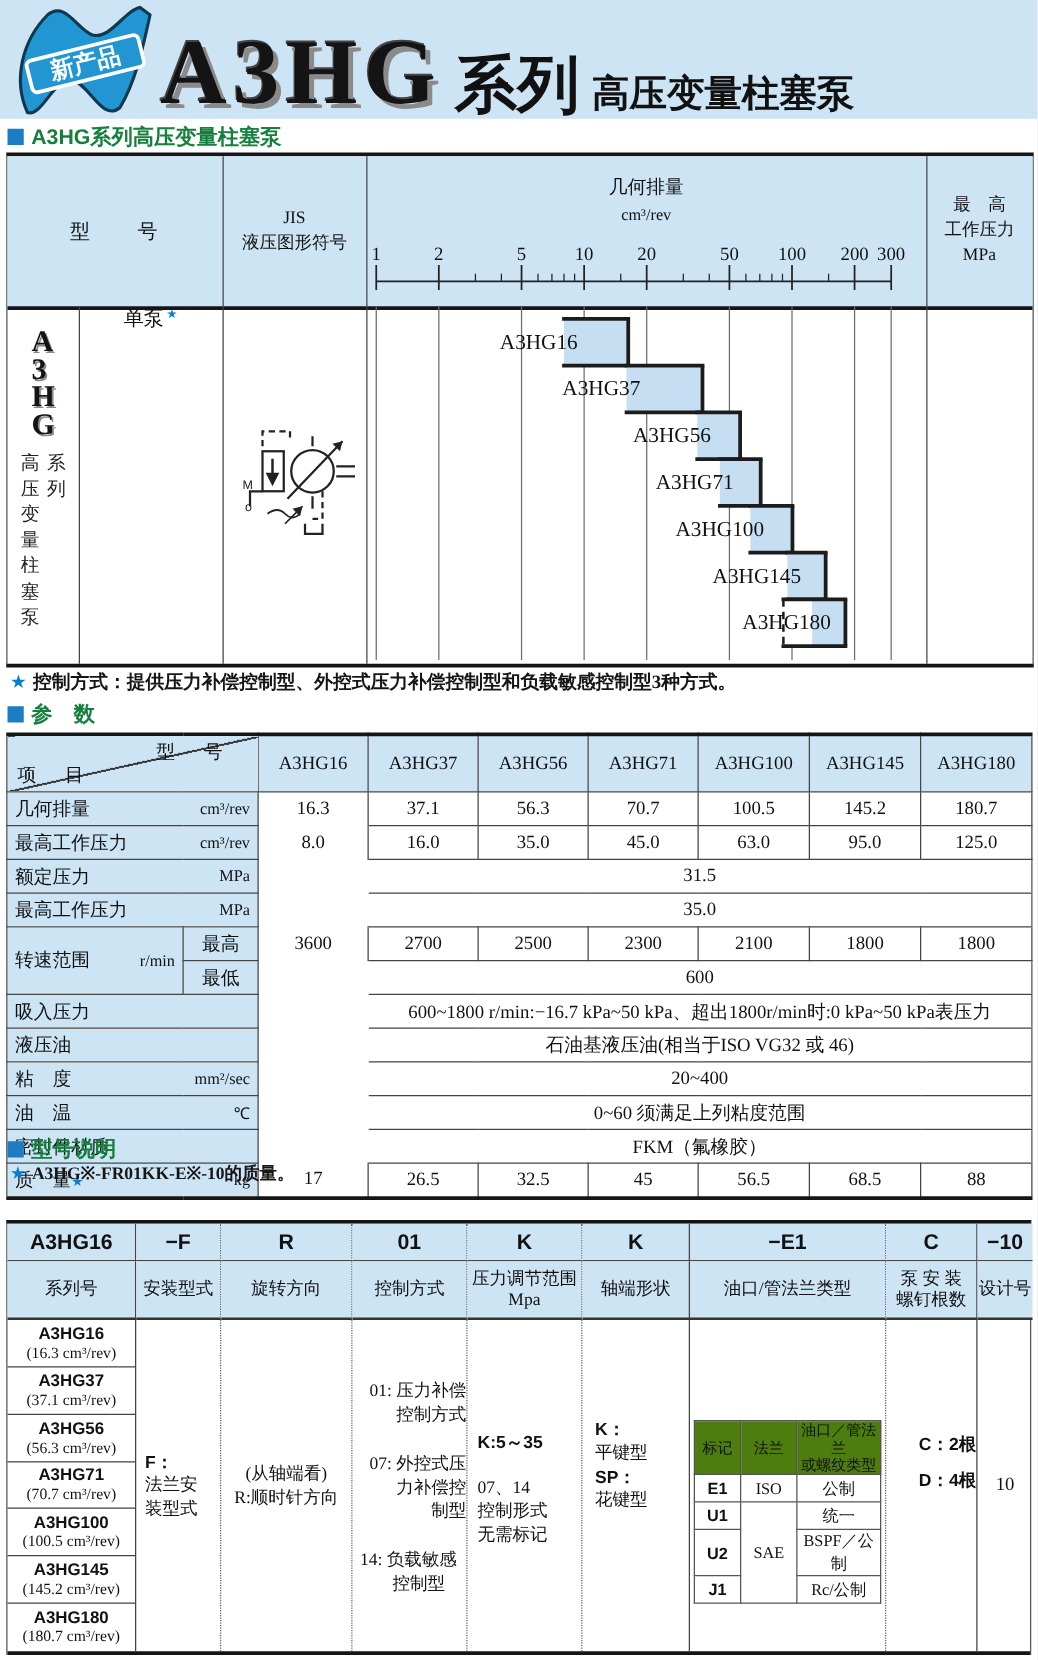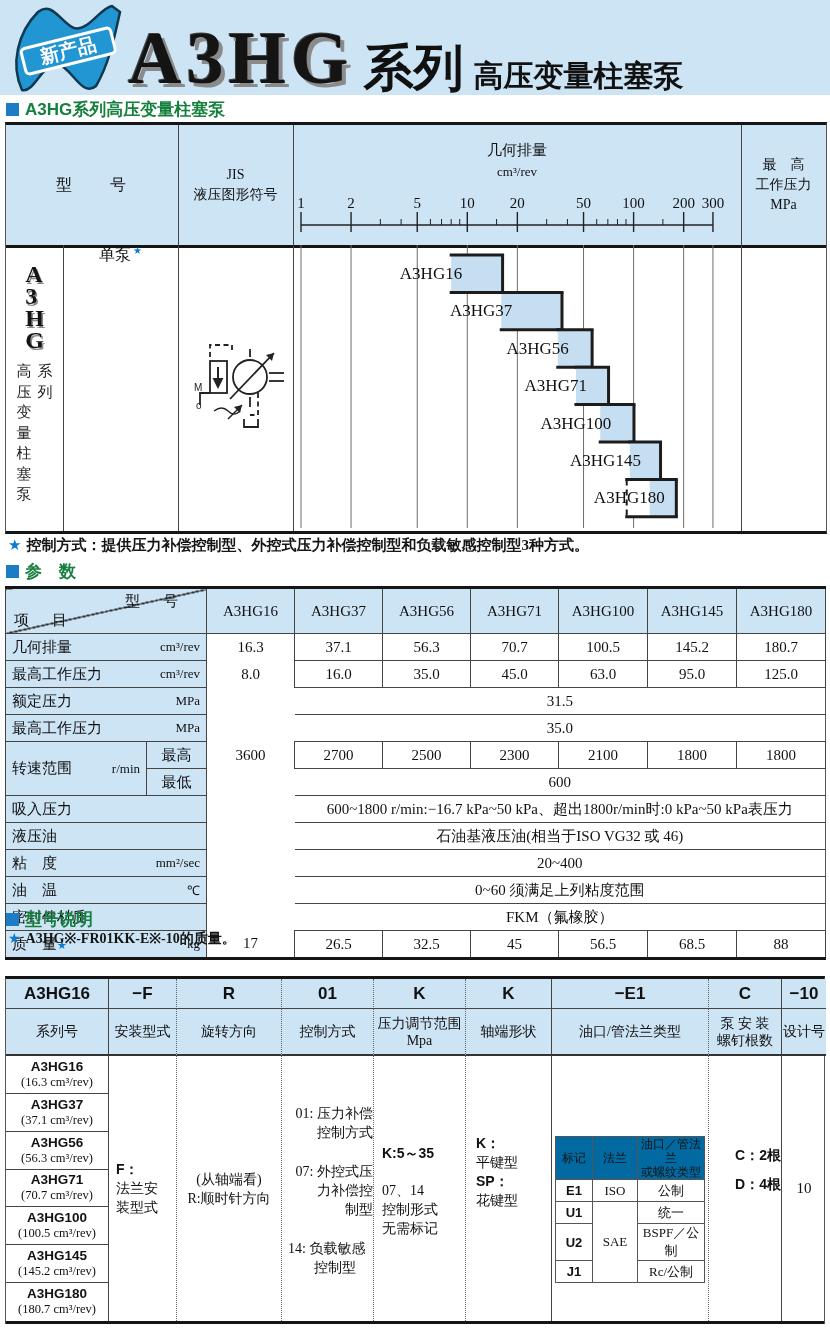--- a/index.html
+++ b/index.html
@@ -78,21 +78,21 @@
   .series-row{height:37.85px;border-bottom:1px solid #444;box-sizing:border-box;display:flex;flex-direction:column;
       align-items:center;justify-content:center;}
   .series-row:last-child{border-bottom:none;}
   .series-code{font-family:"Liberation Sans",sans-serif;font-weight:bold;font-size:13.5px;line-height:16px;}
   .series-disp{font-size:12.5px;line-height:15px;}
   .pre{white-space:pre-line;}
   .mc-text{font-size:14px;line-height:19px;}
   .latin-b{font-family:"Liberation Sans",sans-serif;font-weight:bold;}
   #flange-tbl{border-collapse:collapse;margin:0 auto;}
   #flange-tbl td{border:1px solid #555;text-align:center;padding:0;}
-  #flange-tbl .fh{background:#0369a1;font-size:12px;line-height:14px;height:34px;margin-top:17px;}
+  #flange-tbl .fh{background:#4d7c0f;font-size:12px;line-height:14px;height:34px;margin-top:17px;}
   #flange-tbl .fd{height:21px;font-size:13px;}
   #flange-tbl .fcode{font-family:"Liberation Sans",sans-serif;font-weight:bold;font-size:13px;}
   svg text{font-family:"Liberation Serif",serif;}
 </style>
 </head>
 <body>
 
 <div id="page">
 
   <div id="banner" style="background:#cde4f5;">

